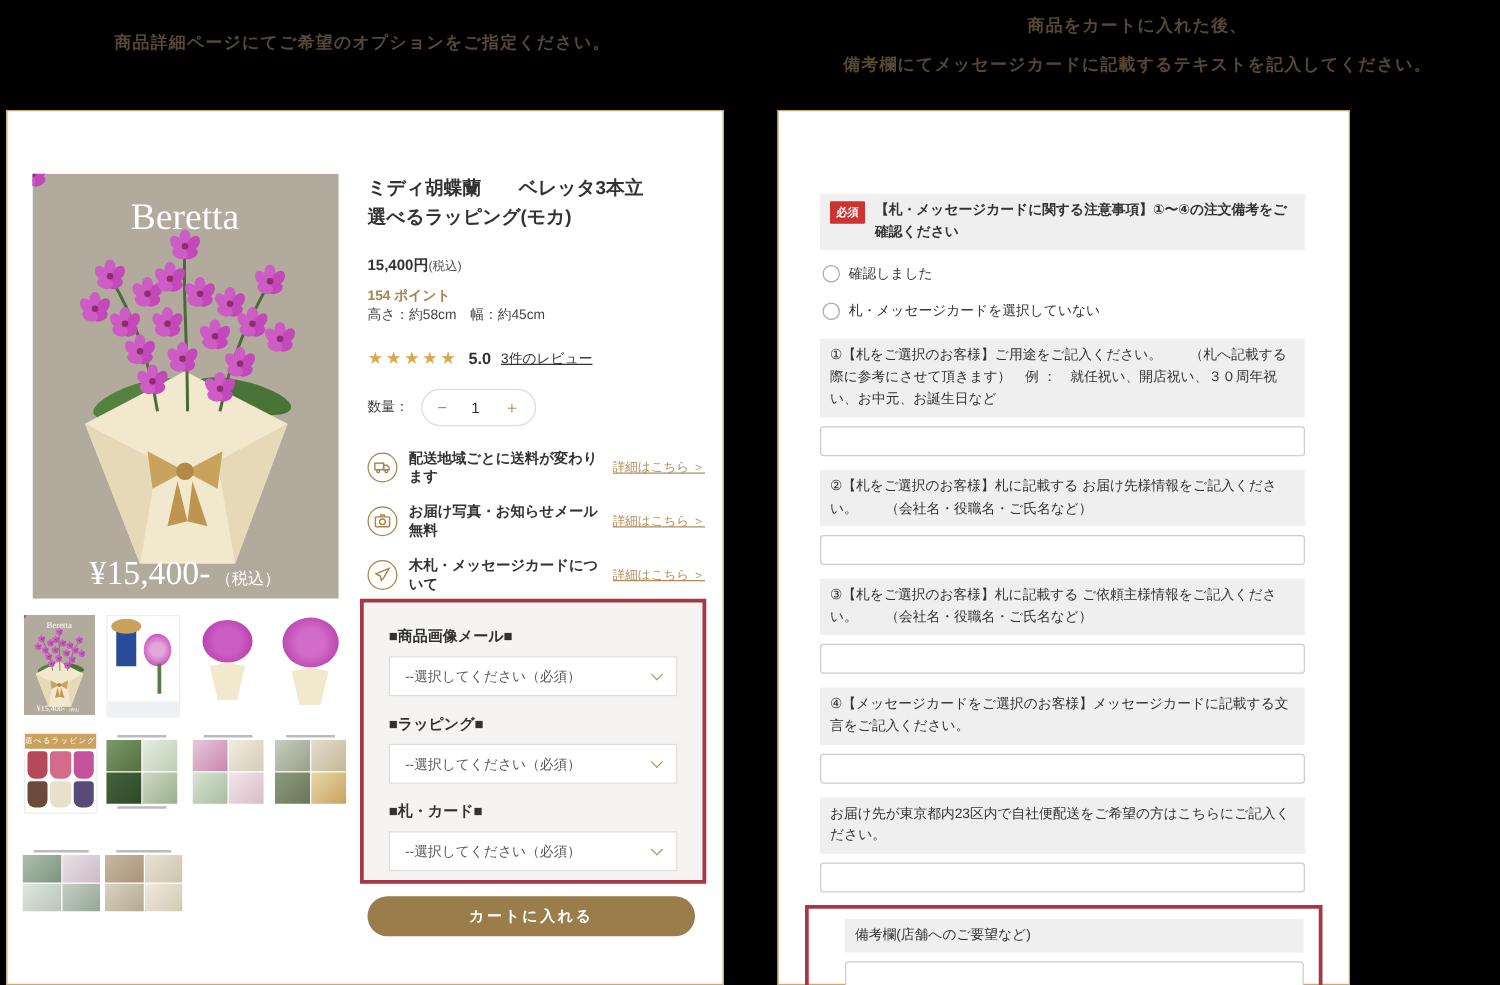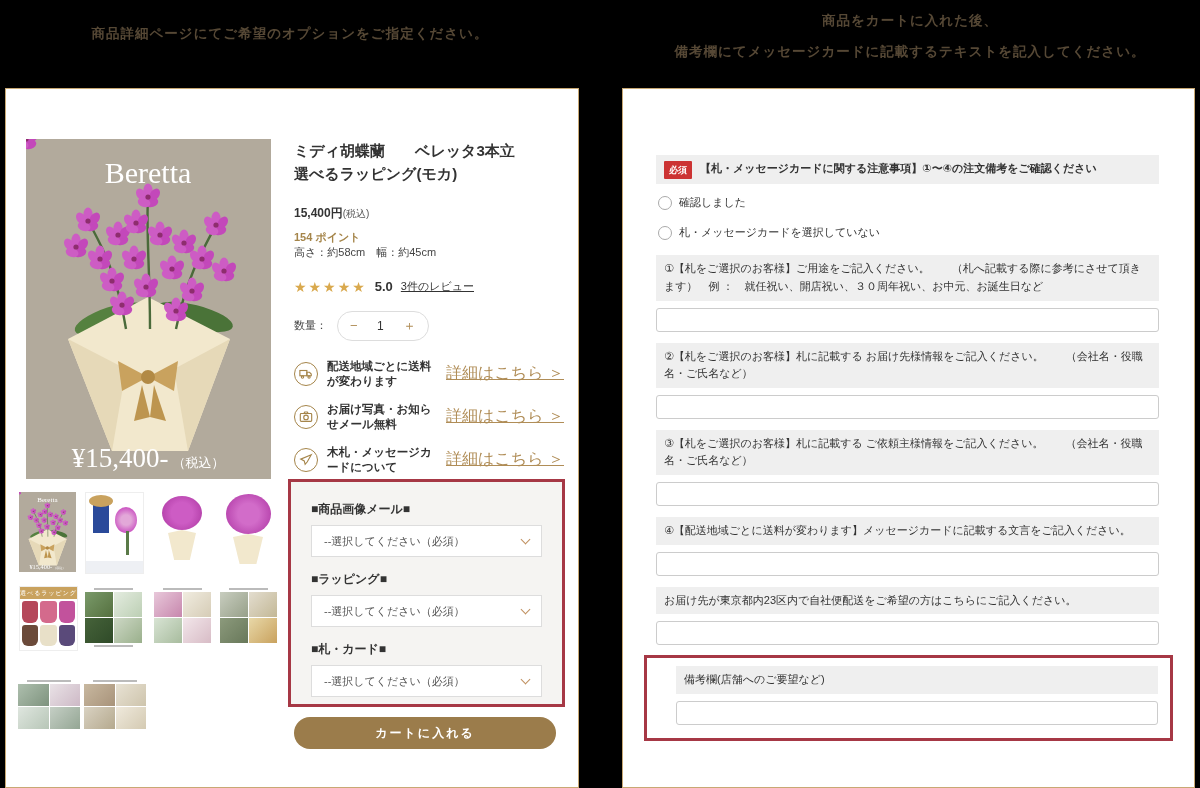--- a/index.html
+++ b/index.html
@@ -8,21 +8,21 @@
     font-family:"Liberation Sans","DejaVu Sans",sans-serif;
     overflow:hidden;color:#333;
   }
   
   .annot{position:absolute;color:#564835;font-weight:bold;font-size:13.5px;letter-spacing:1px;text-align:center;}
   .annot-left{left:0;top:25px;width:580px;}
   .annot-right{left:620px;top:5px;width:580px;line-height:31px;}
   
   .panel{position:absolute;top:88px;background:#fff;border:1px solid #c8a873;box-sizing:border-box;}
   .panel-left{left:5px;width:574px;height:700px;}
-  .panel-right{left:622px;width:573px;height:700px;}
+  .panel-right{left:622px;width:458px;height:700px;}
   
   .hero{position:absolute;left:20px;top:50px;width:245px;height:340px;}
   
   .thumb{position:absolute;overflow:hidden;background:#fff;cursor:pointer;}
   .trow1{top:403px;height:80px;width:57px;}
   .trow2{top:497px;height:63px;width:57px;}
   .trow3{top:589px;height:53px;width:62px;}
   .tgrid{display:grid;grid-template-columns:1fr 1fr;grid-template-rows:1fr 1fr;gap:1px;width:100%;height:100%;background:#fff;}
   .tcap{height:6px;background:#fff;display:flex;align-items:center;justify-content:center;}
   .tcap i{display:block;width:70%;height:2px;background:#bbb;}
@@ -44,21 +44,21 @@
   .score{font-size:13px;font-weight:bold;}
   .rev-link{font-size:11px;color:#333;text-decoration:underline;cursor:pointer;}
   .qty{margin-top:16px;display:flex;align-items:center;gap:10px;font-size:11px;color:#444;}
   .stepper{display:flex;align-items:center;justify-content:space-between;width:92px;height:30px;border:1px solid #ddd;border-radius:16px;padding:0 12px;box-sizing:border-box;}
   .stepper .pm{color:#b08d57;font-size:13px;cursor:pointer;}
   .stepper .val{font-size:12px;color:#333;}
   .inforows{margin-top:18px;}
   .inforow{display:flex;align-items:center;gap:9px;margin-bottom:13px;}
   .circ{flex:0 0 auto;width:22px;height:22px;border:1.4px solid #a5854a;border-radius:50%;display:flex;align-items:center;justify-content:center;}
   .inforow .lbl{font-size:11.5px;color:#333;font-weight:bold;}
-  .detail-link{font-size:16px;color:#b08d57;text-decoration:underline;cursor:pointer;white-space:nowrap;}
+  .detail-link{font-size:10px;color:#b08d57;text-decoration:underline;cursor:pointer;white-space:nowrap;}
   
   .optbox{position:absolute;left:282px;top:390px;width:277px;height:228px;border:3px solid #a63845;background:#f5f4f2;box-sizing:border-box;padding:19px 20px;}
   .optlabel{font-size:12px;font-weight:bold;color:#333;margin-bottom:7px;}
   .selectbox{height:30px;background:#fff;border:1px solid #ddd;display:flex;align-items:center;justify-content:space-between;padding:0 12px;font-size:11px;color:#555;margin-bottom:14px;cursor:pointer;}
   .chev{width:6px;height:6px;border-right:1.4px solid #c09060;border-bottom:1.4px solid #c09060;transform:rotate(45deg);margin-top:-3px;}
   
   .cartbtn{position:absolute;left:288px;top:628px;width:262px;height:32px;border-radius:16px;background:#9b7c4b;color:#fff;font-size:12px;font-weight:bold;letter-spacing:2px;display:flex;align-items:center;justify-content:center;cursor:pointer;border:none;}
   
   .formwrap{padding:66px 35px 0 33px;}
   .band{background:#efefef;padding:5px 8px;font-size:11px;color:#333;line-height:1.6;}
@@ -352,21 +352,21 @@
     </div>
     <div class="fieldgrp">
       <div class="band">②【札をご選択のお客様】札に記載する お届け先様情報をご記入ください。　　（会社名・役職名・ご氏名など）</div>
       <input class="tinput" type="text" style="">
     </div>
     <div class="fieldgrp">
       <div class="band">③【札をご選択のお客様】札に記載する ご依頼主様情報をご記入ください。　　（会社名・役職名・ご氏名など）</div>
       <input class="tinput" type="text" style="">
     </div>
     <div class="fieldgrp">
-      <div class="band">④【配送地域ごとに送料が変わります】メッセージカードに記載する文言をご記入ください。</div>
+      <div class="band">④【メッセージカードをご選択のお客様】メッセージカードに記載する文言をご記入ください。</div>
       <input class="tinput" type="text" style="">
     </div>
     <div class="fieldgrp">
       <div class="band">お届け先が東京都内23区内で自社便配送をご希望の方はこちらにご記入ください。</div>
       <input class="tinput" type="text" style="">
     </div>
 
     <div class="remarksbox">
       <div class="band">備考欄(店舗へのご要望など)</div>
       <input class="tinput" type="text" style="">

